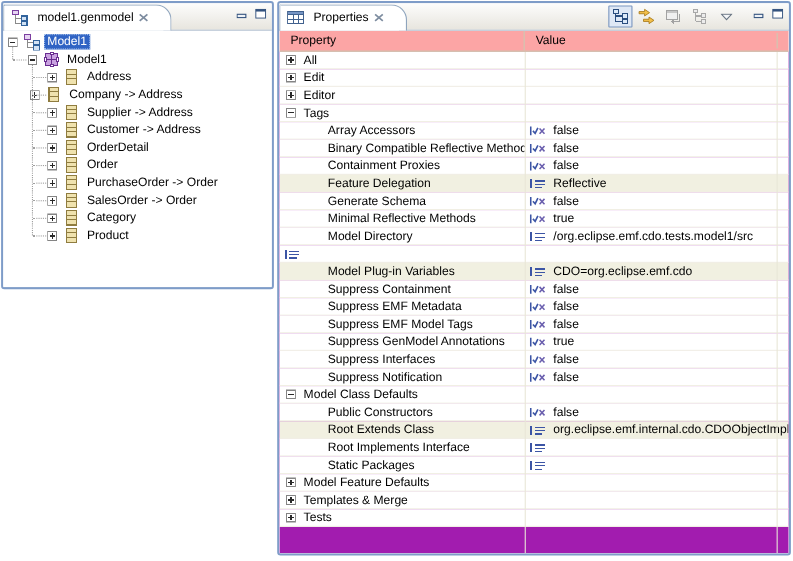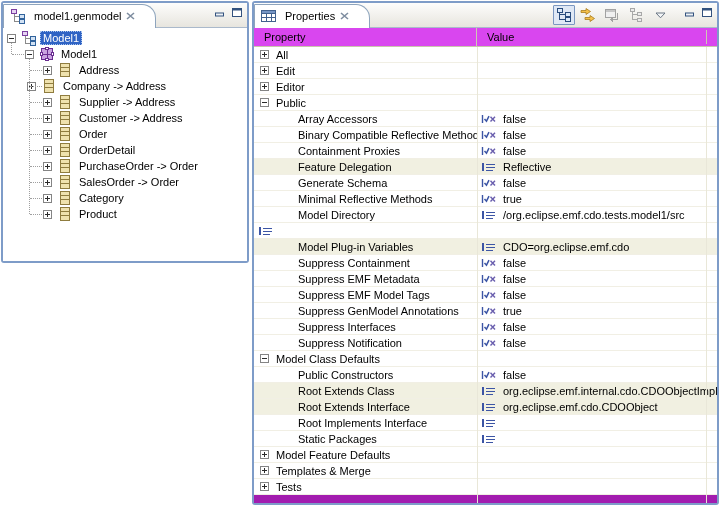--- a/index.html
+++ b/index.html
@@ -35,21 +35,21 @@
   .tree { position:absolute; left:0; top:2px; right:0; bottom:0; }
   .trow { height:16px; display:flex; align-items:center; white-space:nowrap; }
   .texpand { width:9px; height:9px; margin-right:5px; flex:0 0 auto; display:flex; }
   .ticon { width:16px; height:16px; margin-right:3px; flex:0 0 auto; display:flex; }
   .tlabel { padding:1px 3px; }
   .trow.selected .tlabel { background:#2f63c4; color:#fff; outline:1px dotted #a9c4ee; outline-offset:-1px; }
   .conn-v { position:absolute; width:0; border-left:1px dotted #9f9f9f; }
   .conn-h { position:absolute; height:0; border-top:1px dotted #9f9f9f; }
 
   .props-body { position:absolute; left:0; top:25px; right:0; bottom:0; background:#fff; overflow:hidden; }
-  .props-header { position:absolute; left:0; top:0; right:0; height:19px; background:#d946ef; border-bottom:1px solid #c9c5ad; display:flex; z-index:2; }
+  .props-header { position:absolute; left:0; top:0; right:0; height:19px; background:#fca5a5; border-bottom:1px solid #c9c5ad; display:flex; z-index:2; }
   .hcell { line-height:18px; padding-left:10px; }
   .hcell.prop-col { width:223px; border-right:1px solid #cdc9b2; }
   .hcell.val-col { flex:1; position:relative; }
   .hcell.val-col::after { content:""; position:absolute; right:10px; top:2px; bottom:2px; border-right:1px solid #cdc9b2; }
 
   .props-rows { position:absolute; left:0; top:19px; right:0; bottom:0; overflow:hidden; background:#a21caf; }
   .props-rows::before { content:""; position:absolute; left:223px; top:0; bottom:0; border-left:1px solid #e9e7d8; z-index:1; pointer-events:none; }
   .props-rows::after  { content:""; position:absolute; left:452px; top:0; bottom:0; border-left:1px solid #e9e7d8; z-index:1; pointer-events:none; }
   .prow { height:16px; display:flex; border-bottom:1px solid #f1efe4; background:#fff; }
   .prow.highlight { background:#f1f0e1; }
@@ -201,36 +201,36 @@
                 <rect x="0.5" y="0.5" width="8" height="8" fill="#fff" stroke="#848484"></rect>
                 <path d="M2 4.5 H7 M4.5 2 V7" stroke="#2a2a2a"></path>
               </svg>
             </span>
             <span class="ticon">
               <svg width="16" height="16" shape-rendering="crispEdges">
                 <rect x="3.5" y="1.5" width="9" height="13" fill="#efe2ae" stroke="#8f7c3f"></rect>
                 <path d="M3.5 5.5 H12.5 M3.5 9.5 H12.5" stroke="#8f7c3f"></path>
               </svg>
             </span>
+            <span class="tlabel">OrderDetail</span>
+          </div>
+          <div class="trow" style="padding-left: 40px;">
+            <span class="texpand">
+              <svg width="9" height="9" shape-rendering="crispEdges">
+                <rect x="0.5" y="0.5" width="8" height="8" fill="#fff" stroke="#848484"></rect>
+                <path d="M2 4.5 H7 M4.5 2 V7" stroke="#2a2a2a"></path>
+              </svg>
+            </span>
+            <span class="ticon">
+              <svg width="16" height="16" shape-rendering="crispEdges">
+                <rect x="3.5" y="1.5" width="9" height="13" fill="#efe2ae" stroke="#8f7c3f"></rect>
+                <path d="M3.5 5.5 H12.5 M3.5 9.5 H12.5" stroke="#8f7c3f"></path>
+              </svg>
+            </span>
             <span class="tlabel">Order</span>
-          </div>
-          <div class="trow" style="padding-left: 40px;">
-            <span class="texpand">
-              <svg width="9" height="9" shape-rendering="crispEdges">
-                <rect x="0.5" y="0.5" width="8" height="8" fill="#fff" stroke="#848484"></rect>
-                <path d="M2 4.5 H7 M4.5 2 V7" stroke="#2a2a2a"></path>
-              </svg>
-            </span>
-            <span class="ticon">
-              <svg width="16" height="16" shape-rendering="crispEdges">
-                <rect x="3.5" y="1.5" width="9" height="13" fill="#efe2ae" stroke="#8f7c3f"></rect>
-                <path d="M3.5 5.5 H12.5 M3.5 9.5 H12.5" stroke="#8f7c3f"></path>
-              </svg>
-            </span>
-            <span class="tlabel">OrderDetail</span>
           </div>
           <div class="trow" style="padding-left: 40px;">
             <span class="texpand">
               <svg width="9" height="9" shape-rendering="crispEdges">
                 <rect x="0.5" y="0.5" width="8" height="8" fill="#fff" stroke="#848484"></rect>
                 <path d="M2 4.5 H7 M4.5 2 V7" stroke="#2a2a2a"></path>
               </svg>
             </span>
             <span class="ticon">
               <svg width="16" height="16" shape-rendering="crispEdges">
@@ -422,21 +422,21 @@
             <div class="pcell-value"></div>
           </div>
           <div class="prow">
             <div class="pcell-label cat">
               <span class="pexpand">
                 <svg width="9" height="9" shape-rendering="crispEdges">
                   <rect x="0.5" y="0.5" width="8" height="8" fill="#fff" stroke="#848484"></rect>
                   <path d="M2 4.5 H7" stroke="#2a2a2a"></path>
                 </svg>
               </span>
-              <span>Public</span>
+              <span>Tags</span>
             </div>
             <div class="pcell-value"></div>
           </div>
           <div class="prow">
             <div class="pcell-label">
               <span>Array Accessors</span>
             </div>
             <div class="pcell-value">
               <span class="vicon">
                 <svg width="16" height="14">
@@ -684,34 +684,20 @@
             <div class="pcell-value">
               <span class="vicon">
                 <svg width="16" height="14" shape-rendering="crispEdges">
                   <rect x="1" y="3" width="2" height="8" fill="#3c55a5"></rect>
                   <path d="M5 4.5 H14 M5 7.5 H14 M5 10.5 H12" stroke="#3c55a5"></path>
                 </svg>
               </span>
               <span>org.eclipse.emf.internal.cdo.CDOObjectImpl</span>
             </div>
           </div>
-          <div class="prow highlight">
-            <div class="pcell-label">
-              <span>Root Extends Interface</span>
-            </div>
-            <div class="pcell-value">
-              <span class="vicon">
-                <svg width="16" height="14" shape-rendering="crispEdges">
-                  <rect x="1" y="3" width="2" height="8" fill="#3c55a5"></rect>
-                  <path d="M5 4.5 H14 M5 7.5 H14 M5 10.5 H12" stroke="#3c55a5"></path>
-                </svg>
-              </span>
-              <span>org.eclipse.emf.cdo.CDOObject</span>
-            </div>
-          </div>
           <div class="prow">
             <div class="pcell-label">
               <span>Root Implements Interface</span>
             </div>
             <div class="pcell-value">
               <span class="vicon">
                 <svg width="16" height="14" shape-rendering="crispEdges">
                   <rect x="1" y="3" width="2" height="8" fill="#3c55a5"></rect>
                   <path d="M5 4.5 H14 M5 7.5 H14 M5 10.5 H12" stroke="#3c55a5"></path>
                 </svg>

